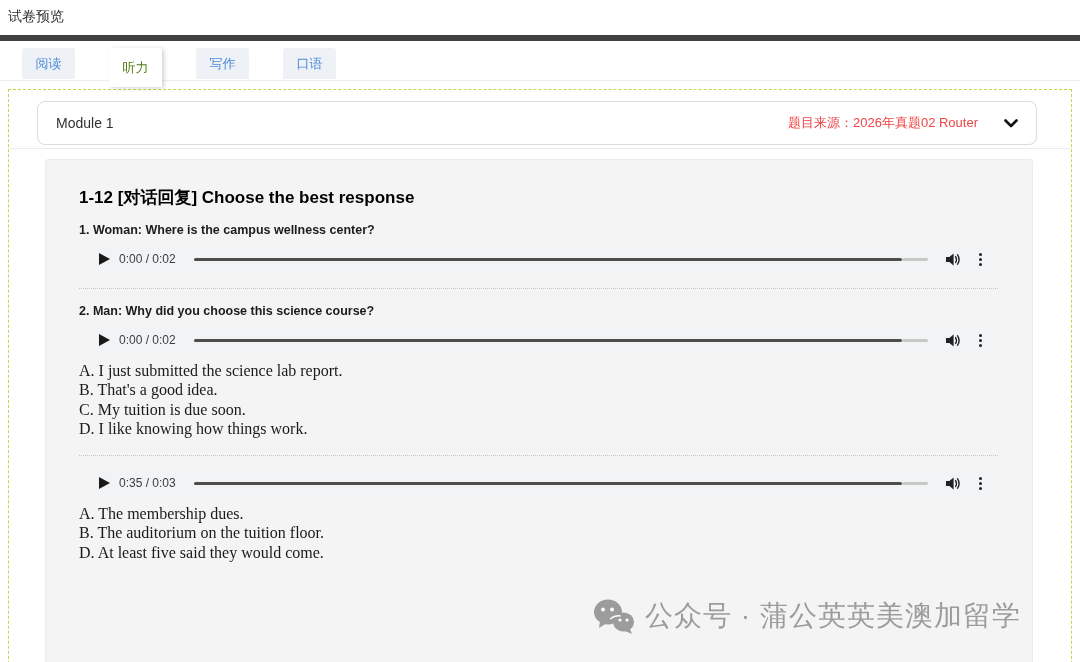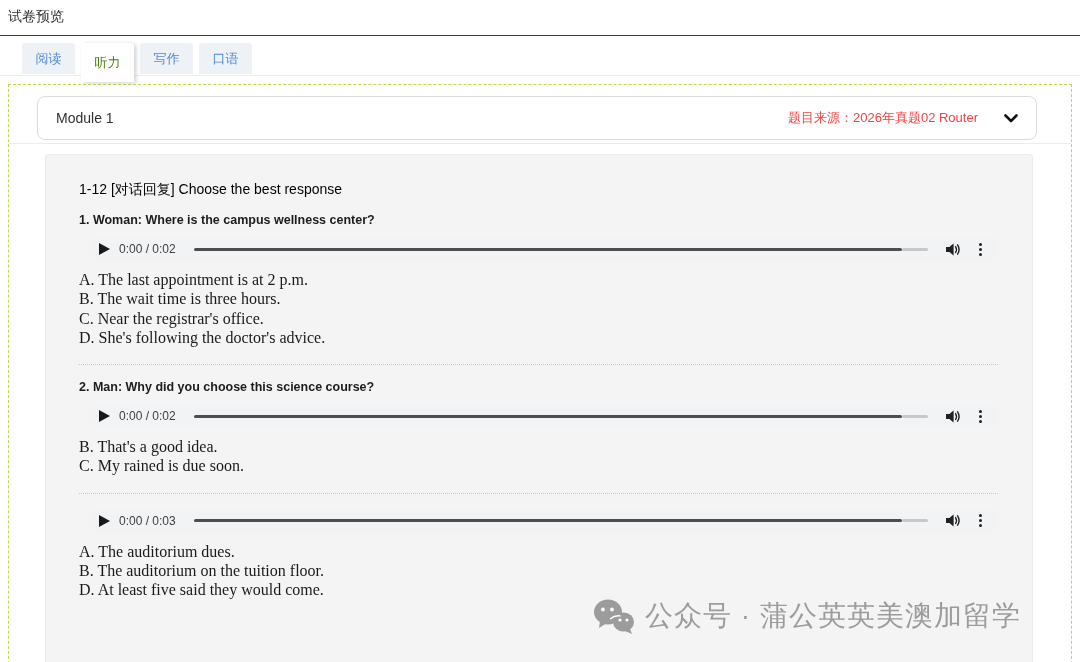--- a/index.html
+++ b/index.html
@@ -1,25 +1,25 @@
 <!DOCTYPE html>
 <html><head>
 <meta charset="utf-8">
 <style>
   * { margin:0; padding:0; box-sizing:border-box; }
   html,body { width:1080px; height:662px; overflow:hidden; background:#fff;
               font-family:"Liberation Sans", sans-serif; position:relative; }
 
   
-  .page-header { padding:7px 8px 9px 8px; border-bottom:1px solid #404040; }
+  .page-header { padding:7px 8px 9px 8px; border-bottom:6px solid #404040; }
   .page-title { font-size:14px; color:#303133; }
 
   
   .tab-strip { display:flex; align-items:flex-start; padding:7px 0 0 22px; height:40px;
-               border-bottom:1px solid #ededed; }
+               border-bottom:1px solid #ededed;gap:28px; }
   .tab { width:53px; height:31px; margin-right:6px; display:flex; align-items:center;
          justify-content:center; font-size:13px; color:#4e8bd8; background:#eef1f6;
          border-radius:3px 3px 0 0; cursor:pointer; }
   .tab.active { background:#fff; color:#4d7c0f; height:39px; margin-bottom:-7px;
                 box-shadow:2px 1px 4px rgba(0,0,0,0.18); position:relative; z-index:2; }
 
   
   .dashed-wrap { margin:8px 8px 0 8px; border:1px dashed #c6d64b; padding:11px 0 0 0;
                  height:620px; }
 
@@ -32,21 +32,21 @@
   .module-right { display:flex; align-items:center; gap:26px; }
   .module-source { font-size:13px; color:#ef4444; }
   .chevron { display:flex; align-items:center; cursor:pointer; }
   .module-divider { border-bottom:1px solid #ececec; margin-top:3px; }
 
   
   .panel { margin:10px 38px 0 36px; background:#f4f4f5; border:1px solid #ebebeb;
            border-bottom:none; border-radius:4px 4px 0 0; padding:26px 34px 20px 33px;
            height:560px; }
 
-  .section-heading { font-size:14px; font-weight:normal; color:#000; margin-bottom:14px; }
+  .section-heading { font-size:17px; font-weight:bold; color:#000; margin-bottom:14px; }
 
   .q-stem { font-size:12.5px; font-weight:bold; color:#1c1c1c; line-height:15px; }
 
   
   .audio-player { margin:9px 0 6px 10px; height:24px; background:#f1f3f4;
                   border-radius:12px; display:flex; align-items:center; padding:0 14px 0 8px; }
   .ap-play { display:flex; align-items:center; margin:0 9px 0 2px; cursor:pointer; }
   .ap-time { font-size:12px; color:#3c4043; white-space:nowrap; margin-right:18px; }
   .ap-track { flex:1; height:3px; display:flex; align-items:center; cursor:pointer; }
   .ap-elapsed { height:3px; background:#4d4d4d; border-radius:2px; width:96.5%; }
@@ -121,26 +121,20 @@
           <path d="M9.6 3.6 Q11.4 6.5 9.6 9.4" stroke="#202124" stroke-width="1.4" fill="none" stroke-linecap="round"></path>
           <path d="M11.6 1.8 Q14.6 6.5 11.6 11.2" stroke="#202124" stroke-width="1.4" fill="none" stroke-linecap="round"></path>
         </svg>
       </span>
       <span class="ap-menu">
               <i></i>
               <i></i>
               <i></i>
             </span>
     </div>
-    <div class="options">
-            <div class="option-line">A. The last appointment is at 2 p.m.</div>
-            <div class="option-line">B. The wait time is three hours.</div>
-            <div class="option-line">C. Near the registrar's office.</div>
-            <div class="option-line">D. She's following the doctor's advice.</div>
-          </div>
   </div>
         <div class="question">
     <div class="q-sep"></div>
     <div class="q-stem">2. Man: Why did you choose this science course?</div>
     <div class="audio-player">
       <span class="ap-play">
         <svg width="11" height="12" viewBox="0 0 11 12">
                 <polygon points="0,0 11,6 0,12" fill="#1a1a1a"></polygon>
               </svg>
       </span>
@@ -156,52 +150,54 @@
           <path d="M11.6 1.8 Q14.6 6.5 11.6 11.2" stroke="#202124" stroke-width="1.4" fill="none" stroke-linecap="round"></path>
         </svg>
       </span>
       <span class="ap-menu">
               <i></i>
               <i></i>
               <i></i>
             </span>
     </div>
     <div class="options">
+            <div class="option-line">A. I just submitted the science lab report.</div>
             <div class="option-line">B. That's a good idea.</div>
-            <div class="option-line">C. My rained is due soon.</div>
+            <div class="option-line">C. My tuition is due soon.</div>
+            <div class="option-line">D. I like knowing how things work.</div>
           </div>
   </div>
         <div class="question">
     <div class="q-sep"></div>
     <div class="audio-player">
       <span class="ap-play">
         <svg width="11" height="12" viewBox="0 0 11 12">
                 <polygon points="0,0 11,6 0,12" fill="#1a1a1a"></polygon>
               </svg>
       </span>
-      <span class="ap-time">0:00 / 0:03</span>
+      <span class="ap-time">0:35 / 0:03</span>
       <div class="ap-track">
         <div class="ap-elapsed"></div>
         <div class="ap-rest"></div>
       </div>
       <span class="ap-vol">
         <svg width="15" height="13" viewBox="0 0 15 13">
           <polygon points="0,4 3.4,4 7.6,0.4 7.6,12.6 3.4,9 0,9" fill="#202124"></polygon>
           <path d="M9.6 3.6 Q11.4 6.5 9.6 9.4" stroke="#202124" stroke-width="1.4" fill="none" stroke-linecap="round"></path>
           <path d="M11.6 1.8 Q14.6 6.5 11.6 11.2" stroke="#202124" stroke-width="1.4" fill="none" stroke-linecap="round"></path>
         </svg>
       </span>
       <span class="ap-menu">
               <i></i>
               <i></i>
               <i></i>
             </span>
     </div>
     <div class="options">
-            <div class="option-line">A. The auditorium dues.</div>
+            <div class="option-line">A. The membership dues.</div>
             <div class="option-line">B. The auditorium on the tuition floor.</div>
             <div class="option-line">D. At least five said they would come.</div>
           </div>
   </div>
       </div>
   </div>
 </div>
 
 <div class="watermark">
   <span style="display:flex;">

